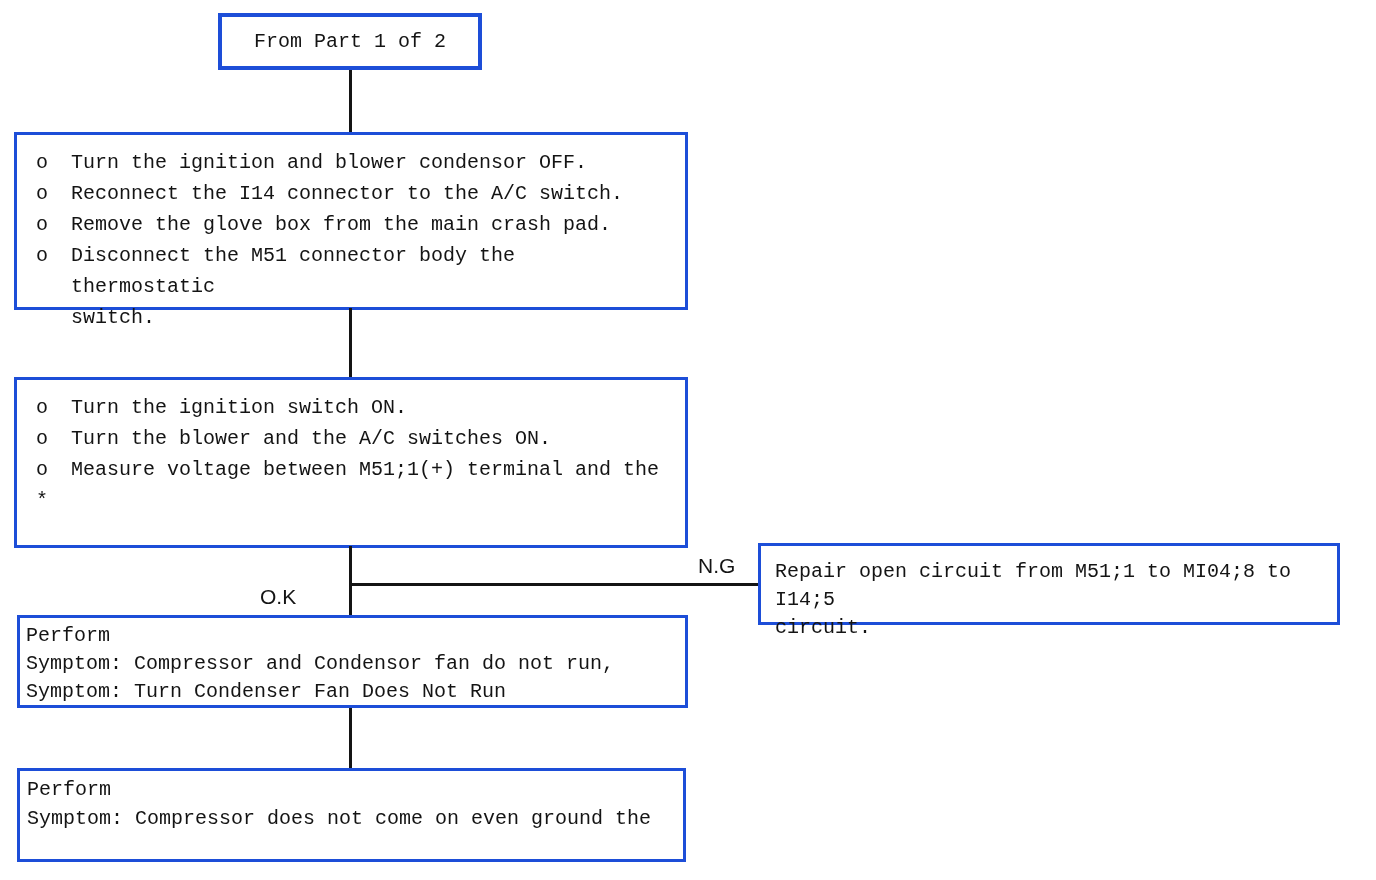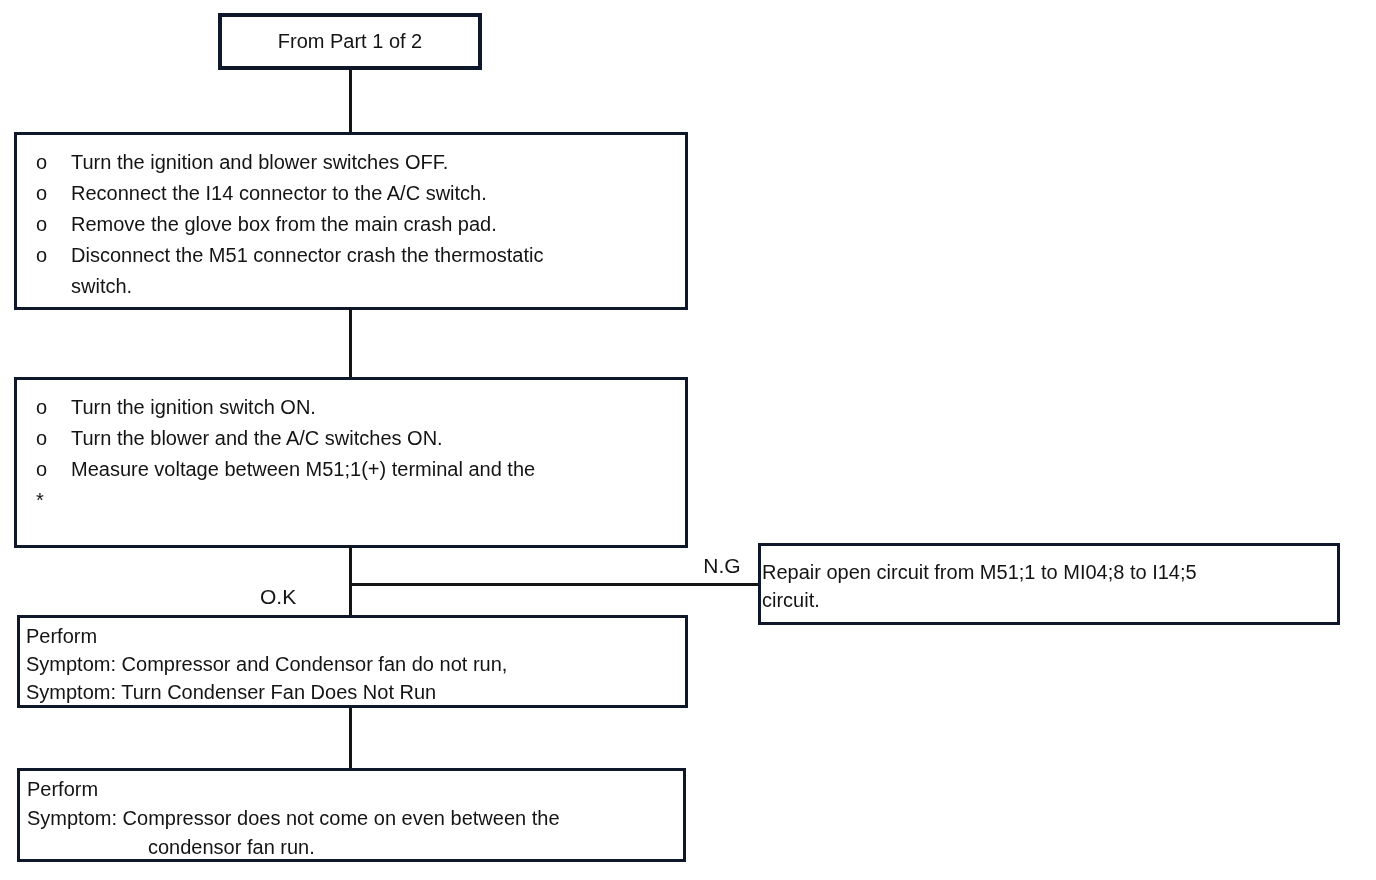--- a/index.html
+++ b/index.html
@@ -8,23 +8,24 @@
     width: 1376px;
     height: 880px;
     background: #ffffff;
     font-family: "Liberation Sans", sans-serif;
     color: #141414;
     overflow: hidden;
   }
   .box {
     position: absolute;
     box-sizing: border-box;
-    border: 3px solid #0f172a;
+    border: 3px solid #1d4ed8;
     background: #ffffff;
     font-size: 20px;
+    font-family: Liberation Mono, monospace;
   }
   .vline, .hline { position: absolute; background: #141414; }
 
   
   .box-start {
     left: 218px; top: 13px; width: 264px; height: 57px;
     border-width: 4px;
     display: flex; align-items: center; justify-content: center;
   }
 
@@ -36,62 +37,62 @@
   .row .txt { flex: none; max-width: 600px; }
 
   
   .box-perform1 { left: 17px; top: 615px; width: 671px; height: 93px; padding: 4px 6px 0 6px; }
   .box-perform1 .pline { line-height: 28px; }
   .box-perform2 { left: 17px; top: 768px; width: 669px; height: 94px; padding: 4px 7px 0 7px; }
   .box-perform2 .pline { line-height: 29px; }
   .pline.indent { padding-left: 121px; }
 
   
-  .box-repair { left: 758px; top: 543px; width: 582px; height: 82px; padding: 12px 10px 0 1px; }
+  .box-repair { left: 758px; top: 543px; width: 582px; height: 82px; padding: 12px 10px 0 14px; }
   .box-repair .pline { line-height: 28px; }
 
   
   .conn-start-step1 { left: 349px; top: 70px;  width: 3px; height: 62px; }
   .conn-step1-step2 { left: 349px; top: 308px; width: 3px; height: 69px; }
   .conn-step2-down  { left: 349px; top: 546px; width: 3px; height: 71px; }
   .conn-ng          { left: 351px; top: 583px; width: 407px; height: 3px; }
   .conn-perform     { left: 349px; top: 706px; width: 3px; height: 64px; }
 
   
   .branch-label { position: absolute; font-size: 21px; }
   .label-ok { left: 260px; top: 585px; width: 82px; text-align: left; }
-  .label-ng { left: 698px; top: 554px; width: 48px; text-align: center; }
+  .label-ng { left: 698px; top: 554px; width: 48px; text-align: left; }
 </style>
 </head>
 <body>
 
 <div class="canvas">
 
   <div class="box box-start">
     <span>From Part 1 of 2</span>
   </div>
 
   <div class="vline conn-start-step1"></div>
 
   <div class="box box-step1">
     <div class="row">
       <span class="marker">o</span>
-      <span class="txt">Turn the ignition and blower switches OFF.</span>
+      <span class="txt">Turn the ignition and blower condensor OFF.</span>
     </div>
     <div class="row">
       <span class="marker">o</span>
       <span class="txt">Reconnect the I14 connector to the A/C switch.</span>
     </div>
     <div class="row">
       <span class="marker">o</span>
       <span class="txt">Remove the glove box from the main crash pad.</span>
     </div>
     <div class="row">
       <span class="marker">o</span>
-      <span class="txt">Disconnect the M51 connector crash the thermostatic</span>
+      <span class="txt">Disconnect the M51 connector body the thermostatic</span>
     </div>
     <div class="row">
       <span class="marker"></span>
       <span class="txt">switch.</span>
     </div>
   </div>
 
   <div class="vline conn-step1-step2"></div>
 
   <div class="box box-step2">
@@ -125,17 +126,16 @@
   </div>
 
   <div class="box box-perform1">
     <div class="pline">Perform</div>
     <div class="pline">Symptom: Compressor and Condensor fan do not run,</div>
     <div class="pline">Symptom: Turn Condenser Fan Does Not Run</div>
   </div>
 
   <div class="box box-perform2">
     <div class="pline">Perform</div>
-    <div class="pline">Symptom: Compressor does not come on even between the</div>
-    <div class="pline indent">condensor fan run.</div>
+    <div class="pline">Symptom: Compressor does not come on even ground the</div>
   </div>
 
 </div>
 
 </body></html>

